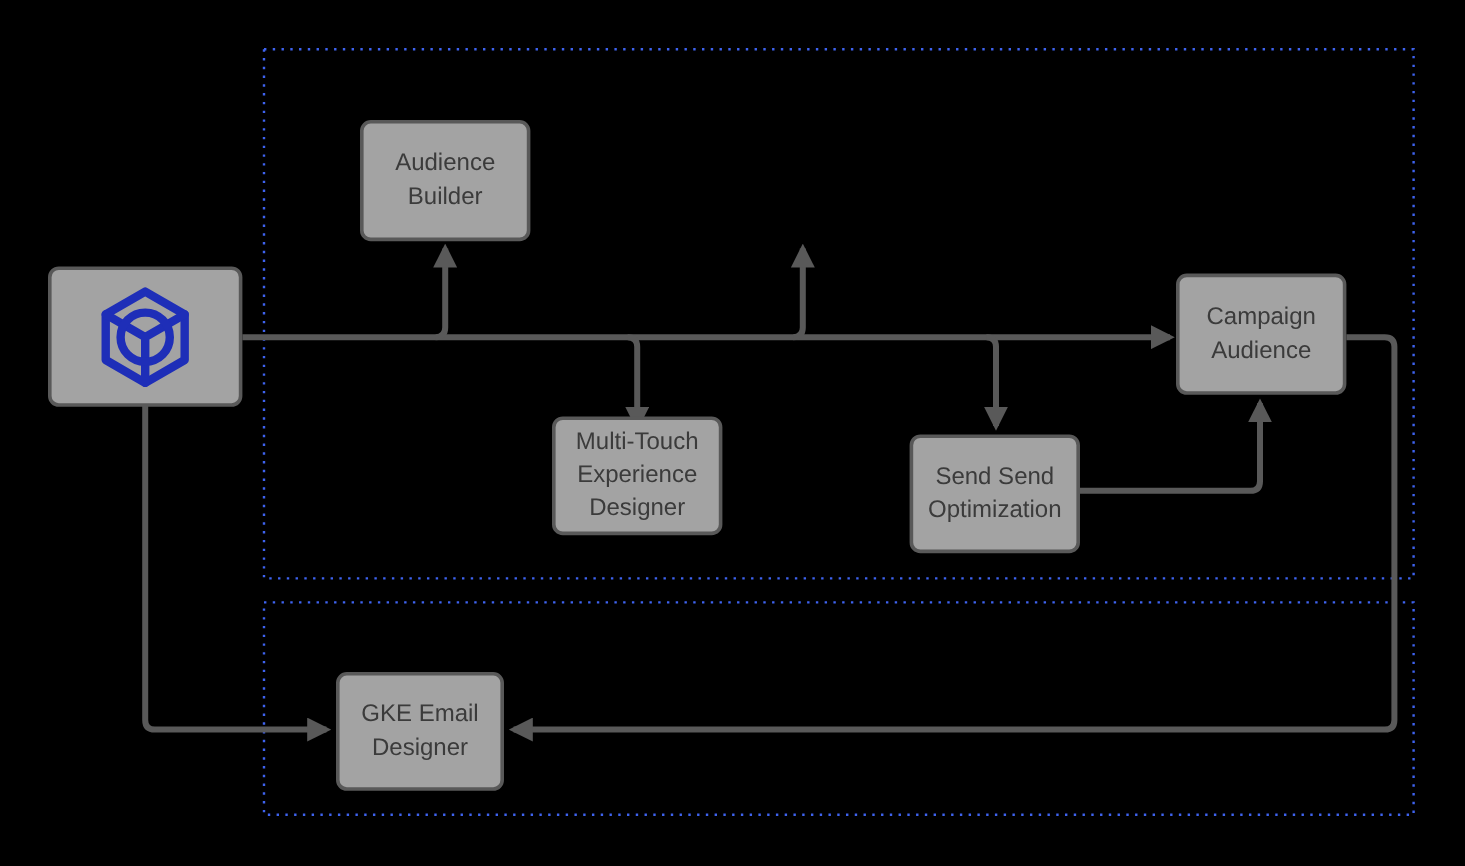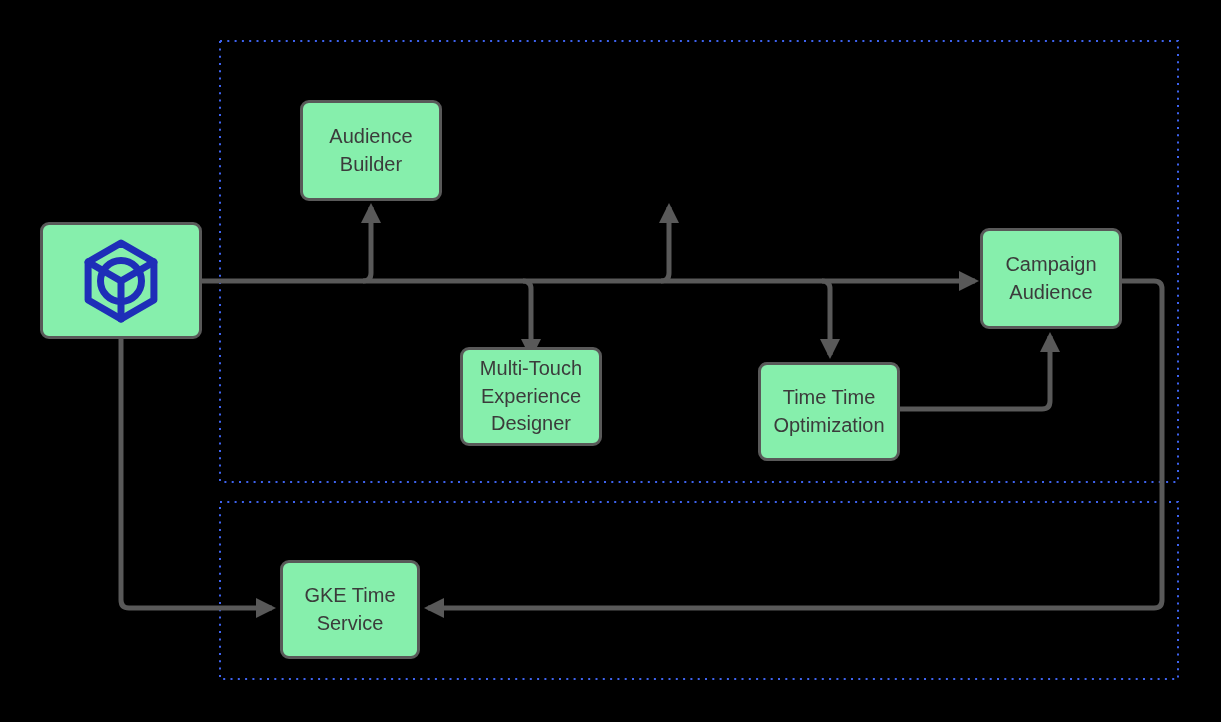--- a/index.html
+++ b/index.html
@@ -3,21 +3,21 @@
 <meta charset="utf-8">
 <style>
   html,body{margin:0;padding:0;background:#000;}
   .stage{
     position:relative;width:1221px;height:722px;background:#000000;
     font-family:"Liberation Sans",sans-serif;overflow:hidden;
   }
   .stage svg.wires{position:absolute;left:0;top:0;z-index:1;}
   .node{
     position:absolute;z-index:2;box-sizing:border-box;
-    background:#86efac;border:3px solid #595959;border-radius:9px;
+    background:#a3a3a3;border:3px solid #595959;border-radius:9px;
     display:flex;align-items:center;justify-content:center;text-align:center;
     color:#3b3b3b;font-size:20px;line-height:1.38;padding:4px;
   }
   .node .lbl{display:block;}
   .icon-node{padding:0;}
 </style>
 </head>
 <body>
 
 <div class="stage">
@@ -62,24 +62,24 @@
   <div class="node" style="left:300px;top:100px;width:142px;height:101px">
     <span class="lbl">Audience Builder</span>
   </div>
 
 
   <div class="node" style="left:460px;top:347px;width:142px;height:99px">
     <span class="lbl">Multi-Touch Experience Designer</span>
   </div>
 
   <div class="node" style="left:758px;top:362px;width:142px;height:99px">
-    <span class="lbl">Time Time Optimization</span>
+    <span class="lbl">Send Send Optimization</span>
   </div>
 
   <div class="node" style="left:980px;top:228px;width:142px;height:101px">
     <span class="lbl">Campaign Audience</span>
   </div>
 
   <div class="node" style="left:280px;top:560px;width:140px;height:99px">
-    <span class="lbl">GKE Time Service</span>
+    <span class="lbl">GKE Email Designer</span>
   </div>
 
 </div>
 
 </body></html>

